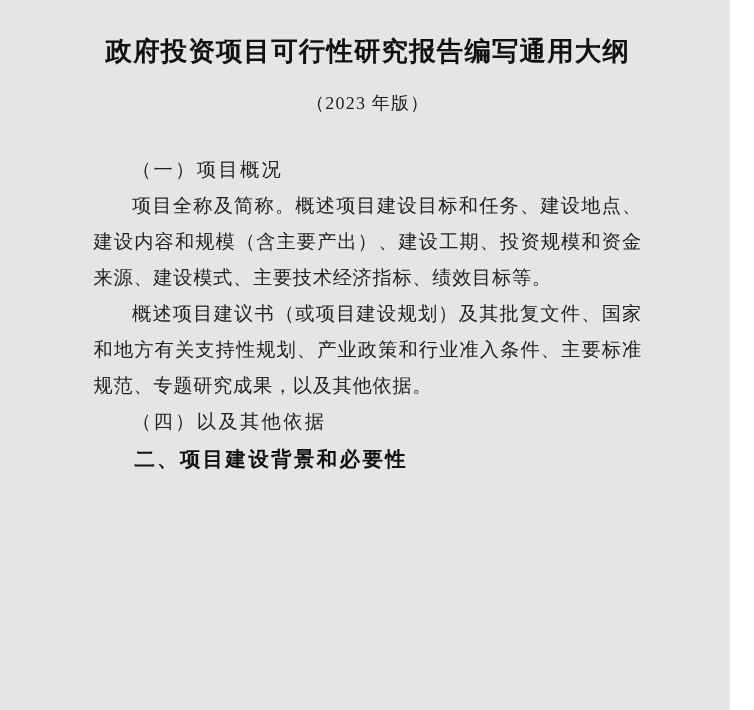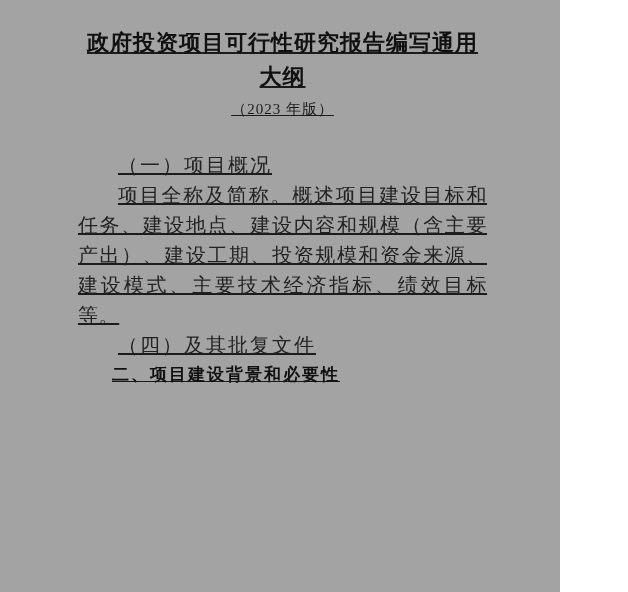--- a/index.html
+++ b/index.html
@@ -2,42 +2,41 @@
 <html><head>
 <meta charset="utf-8">
 <style>
   html, body {
     margin: 0;
     padding: 0;
     background: #ffffff;
   }
   .page {
     position: relative;
-    width: 560px;
+    width: 608px;
     height: 592px;
-    background: #a3a3a3;
+    background: #e5e5e5;
     box-sizing: border-box;
     padding: 26px 73px 0 78px;
     font-family: "Liberation Serif", "DejaVu Serif", serif;
     color: #1c1c1c;
     overflow: hidden;
-    text-decoration: underline;
   }
   .doc-title {
     margin: 0;
     font-size: 22px;
     font-weight: bold;
     text-align: center;
     letter-spacing: 1px;
     line-height: 34px;
     color: #111111;
     font-family: "Liberation Serif", "DejaVu Serif", serif;
   }
   .doc-subtitle {
-    margin-top: 4px;
+    margin-top: 16px;
     font-size: 15px;
     text-align: center;
     letter-spacing: 1px;
     line-height: 22px;
     color: #1c1c1c;
   }
   .doc-body {
     margin-top: 30px;
     font-size: 16px;
     line-height: 30px;
@@ -48,39 +47,40 @@
   .sec-h1 {
     font-family: "Liberation Sans", "DejaVu Sans", sans-serif;
     font-weight: bold;
     font-size: 17px;
     letter-spacing: 2px;
     text-indent: 2em;
     color: #111111;
     white-space: nowrap;
   }
   .sec-h2 {
-    font-size: 20px;
+    font-size: 16px;
     letter-spacing: 2px;
     text-indent: 2em;
     color: #222222;
   }
   .sec-p {
-    font-size: 20px;
+    font-size: 16px;
     letter-spacing: 0.6px;
     text-indent: 2em;
     text-align: justify;
     text-align-last: left;
     color: #222222;
   }
 </style>
 </head>
 <body>
 
 <div class="page">
   <h1 class="doc-title">政府投资项目可行性研究报告编写通用大纲</h1>
   <div class="doc-subtitle">（2023 年版）</div>
   <div class="doc-body" id="doc-body">
       <div class="sec-h2">（一）项目概况</div>
       <div class="sec-p">项目全称及简称。概述项目建设目标和任务、建设地点、建设内容和规模（含主要产出）、建设工期、投资规模和资金来源、建设模式、主要技术经济指标、绩效目标等。</div>
-      <div class="sec-h2">（四）及其批复文件</div>
+      <div class="sec-p">概述项目建议书（或项目建设规划）及其批复文件、国家和地方有关支持性规划、产业政策和行业准入条件、主要标准规范、专题研究成果，以及其他依据。</div>
+      <div class="sec-h2">（四）以及其他依据</div>
       <div class="sec-h1">二、项目建设背景和必要性</div>
     </div>
 </div>
 
 </body></html>

